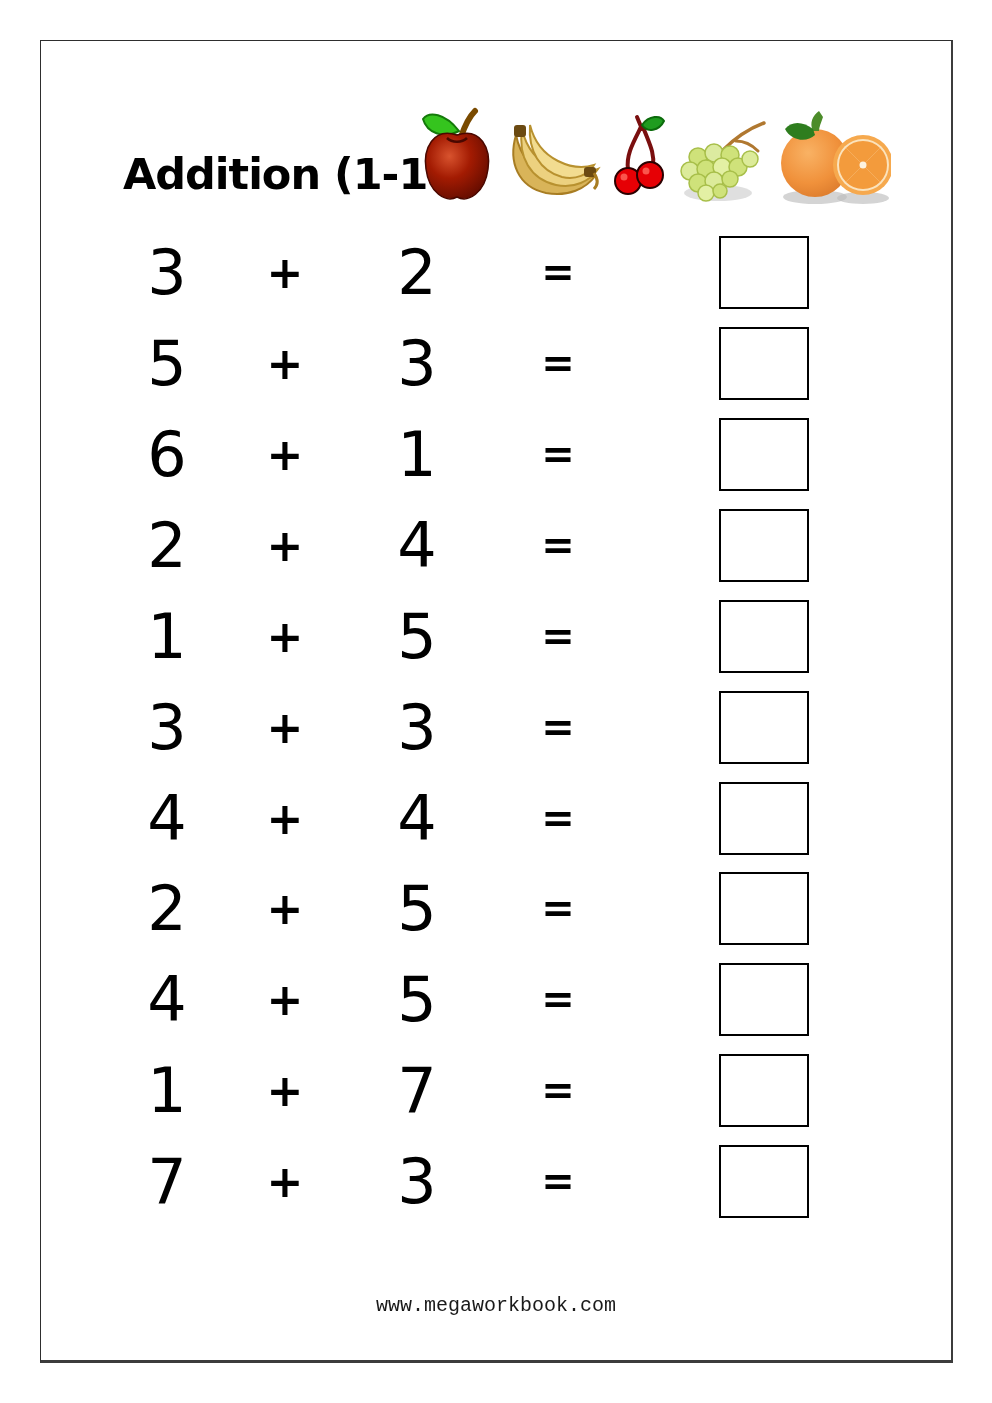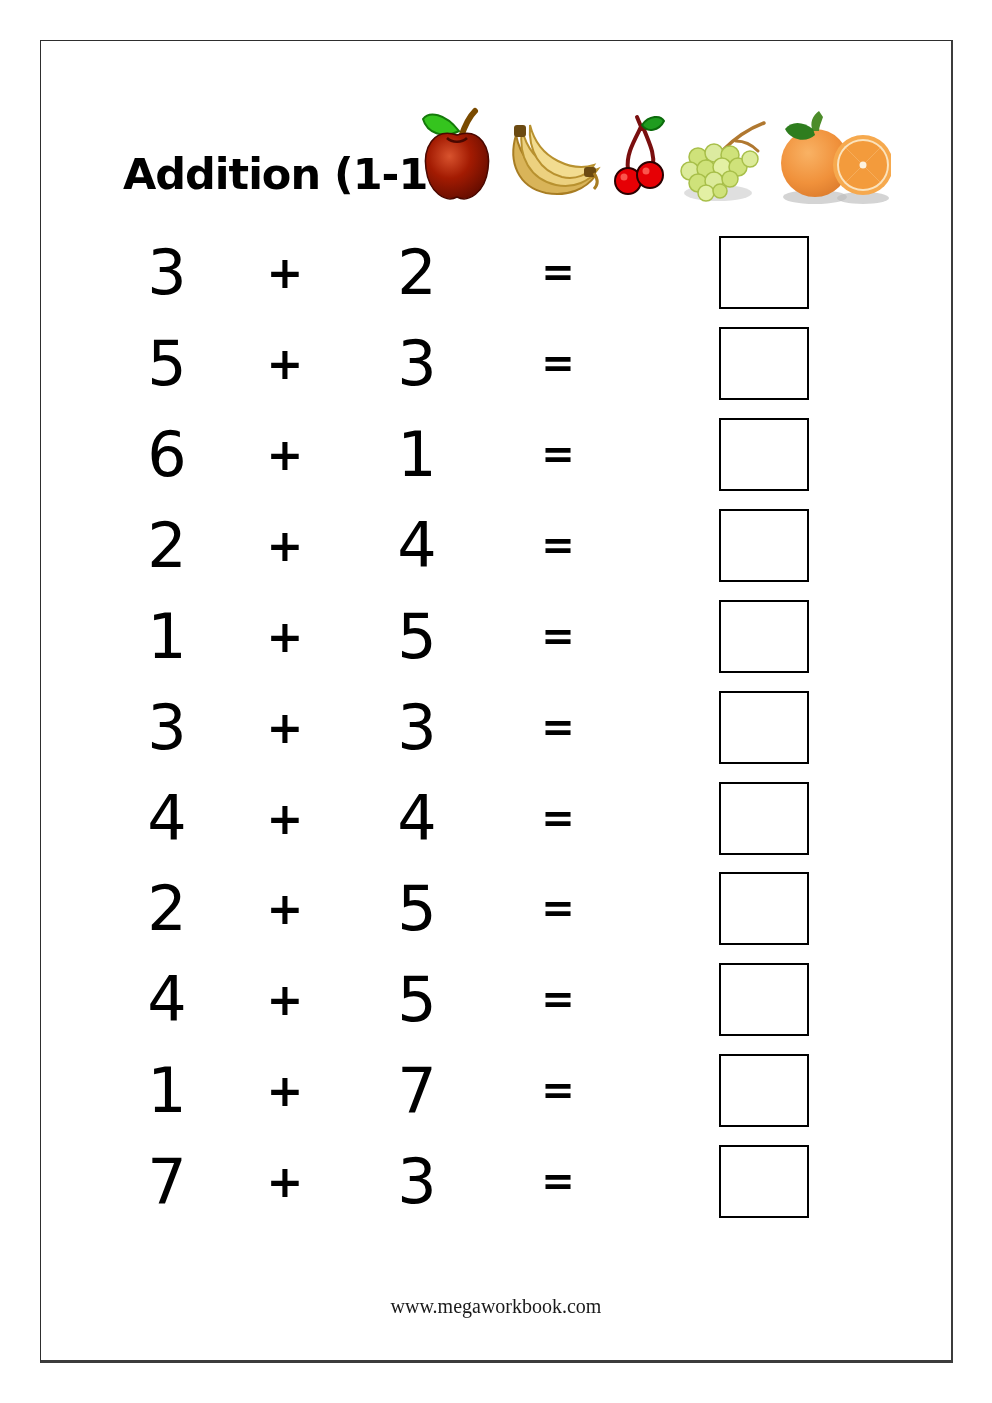--- a/index.html
+++ b/index.html
@@ -32,21 +32,21 @@
   .c-plus{left:184px;font-size:44px;font-weight:bold;}
   .c-b{left:316px;}
   .c-eq{left:457px;font-size:40px;font-weight:900;}
   .answer-box{
     position:absolute;left:678px;top:9px;width:86px;height:69px;
     border:2px solid #000;background:#fff;
   }
   .footer{
     position:absolute;left:0;top:1252px;width:100%;height:26px;
     text-align:center;font-size:20px;line-height:26px;color:#1a1a1a;
-    font-family:Liberation Serif, serif;
+    font-family:Liberation Mono, monospace;
   }
 </style>
 </head>
 <body>
 
 <div class="sheet">
 
   <div class="title">Addition (1-10)</div>
 
   <div class="fruit-strip">

